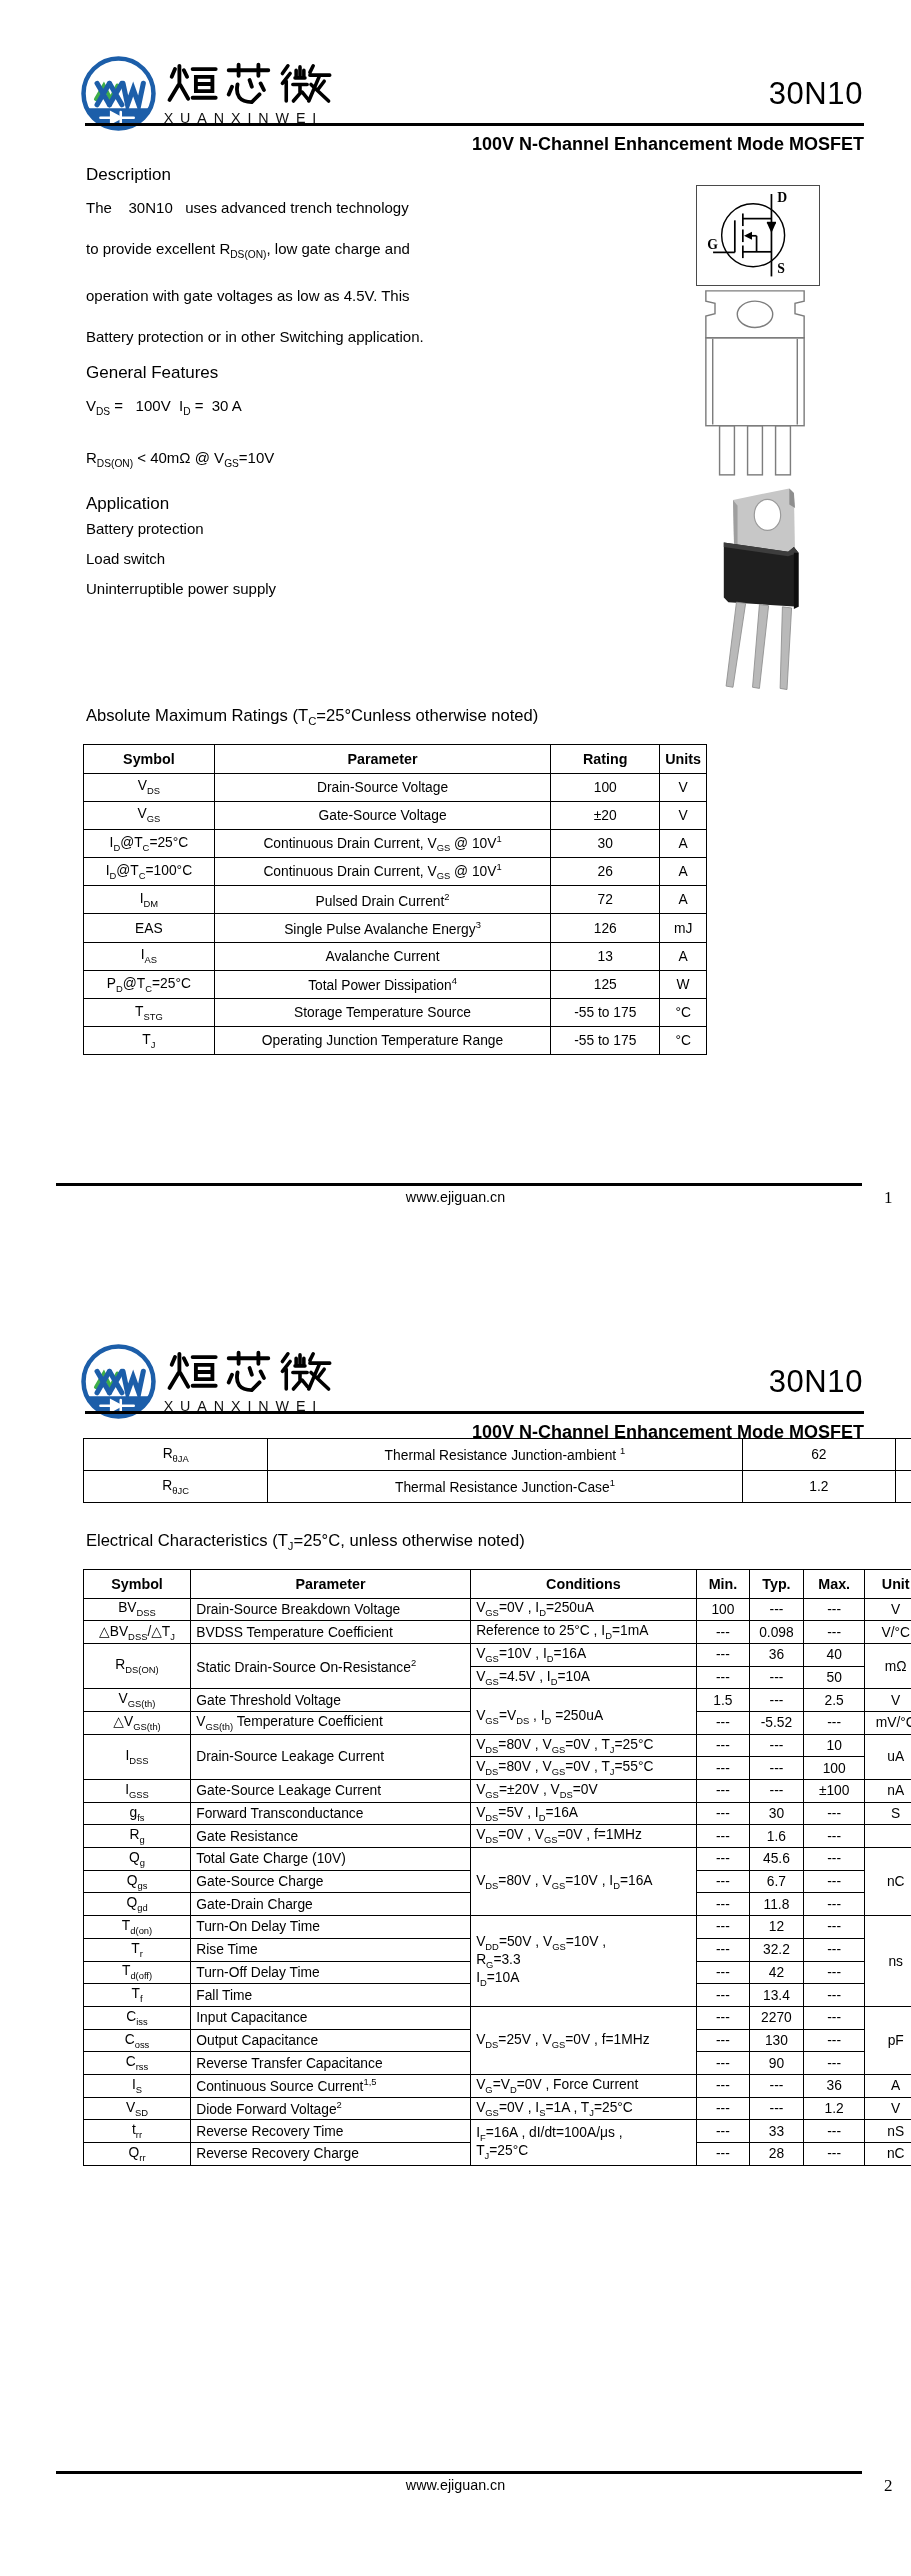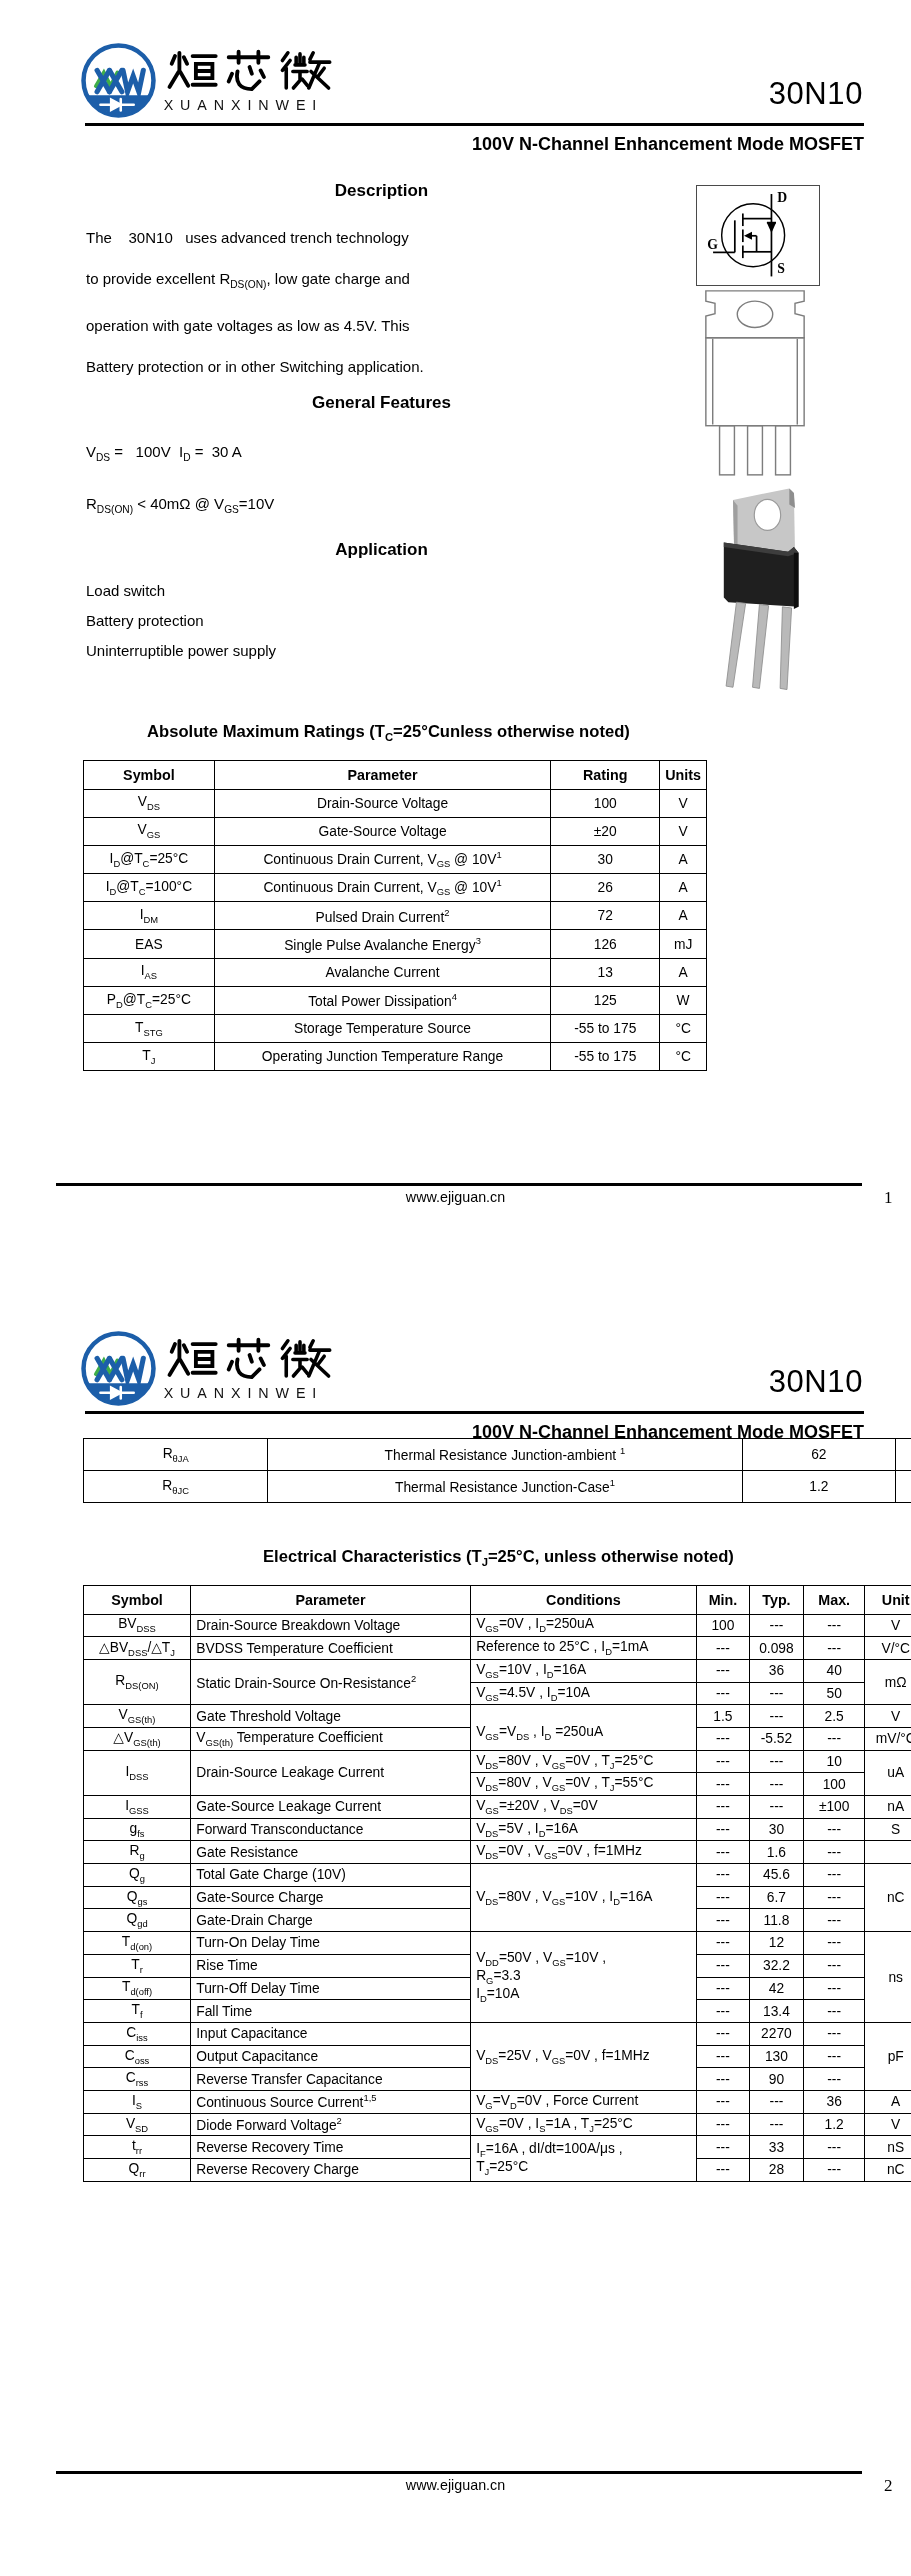--- a/index.html
+++ b/index.html
@@ -2,33 +2,33 @@
 <html style="font-size:9.2px"><head>
 <meta charset="utf-8">
 <style>
   html,body{margin:0;padding:0;background:#ffffff;}
   .sheet{position:relative;width:911px;height:2576px;background:#fff;
          font-family:"Liberation Sans",sans-serif;color:#000;overflow:hidden;}
   .page{position:absolute;left:0;width:911px;height:1288px;background:#fff;}
   #pg1{top:0;} #pg2{top:1288px;}
 
   
-  .logo{position:absolute;left:79px;top:41px;display:flex;align-items:flex-start;}
+  .logo{position:absolute;left:79px;top:54px;display:flex;align-items:flex-start;}
   .logo-badge{width:79px;height:79px;}
   .logo-text{margin-left:5.7px;}
   .logo-cn{display:flex;gap:2.3px;margin-top:5.7px;}
   .logo-cn svg{width:55px;height:49px;}
   .logo-en{font-size:14.3px;font-weight:500;letter-spacing:6.9px;color:#111;margin-top:1.1px;}
   .part-number{position:absolute;right:48px;top:76px;font-size:31px;font-weight:normal;letter-spacing:0.6px;}
   .header-rule{position:absolute;left:85px;right:47px;top:123px;height:3.4px;background:#000;}
   .subtitle{position:absolute;right:47px;top:134px;font-size:18px;font-weight:bold;}
 
   
   .left-col{position:absolute;left:86px;top:165px;width:591px;}
-  .h-section{font-size:17px;font-weight:bold;margin:16px;text-align:center;}
+  .h-section{font-size:17px;font-weight:normal;margin:0;}
   .para{margin-top:2.3px;}
   .para-line{font-size:15px;line-height:41px;white-space:pre-wrap;}
   .gf-head{margin-top:5.7px;}
   .feat-line{font-size:15px;line-height:46px;white-space:pre-wrap;}
   .app-head{margin-top:6.9px;}
   .app-item{font-size:15px;line-height:30px;}
 
   
   .symbol-box{position:absolute;left:696px;top:185px;width:122px;height:99px;border:1.7px solid #4a4a4a;background:#fff;}
   .outline-fig{position:absolute;left:699px;top:287px;width:112px;height:194px;}
@@ -121,22 +121,22 @@
         <div class="para-line">operation with gate voltages as low as 4.5V. This</div>
         <div class="para-line">Battery protection or in other Switching application.</div>
       </div>
       <h2 class="h-section gf-head">General Features</h2>
       <div>
         <div class="feat-line">V<sub>DS</sub> =   100V  I<sub>D</sub> =  30 A</div>
         <div class="feat-line">R<sub>DS(ON)</sub> &lt; 40mΩ @ V<sub>GS</sub>=10V</div>
       </div>
       <h2 class="h-section app-head">Application</h2>
       <div>
+        <div class="app-item">Battery protection</div>
         <div class="app-item">Load switch</div>
-        <div class="app-item">Battery protection</div>
         <div class="app-item">Uninterruptible power supply</div>
       </div>
     </div>
 
     <div class="symbol-box">
       <svg viewBox="0 0 206 166" width="118" height="95">
         <circle cx="98" cy="86" r="55" fill="none" stroke="#000" stroke-width="2.5"></circle>
         <g stroke="#000" stroke-width="3" fill="none">
           <line x1="130" y1="14" x2="130" y2="158"></line>
           <line x1="66" y1="60" x2="66" y2="116"></line>

